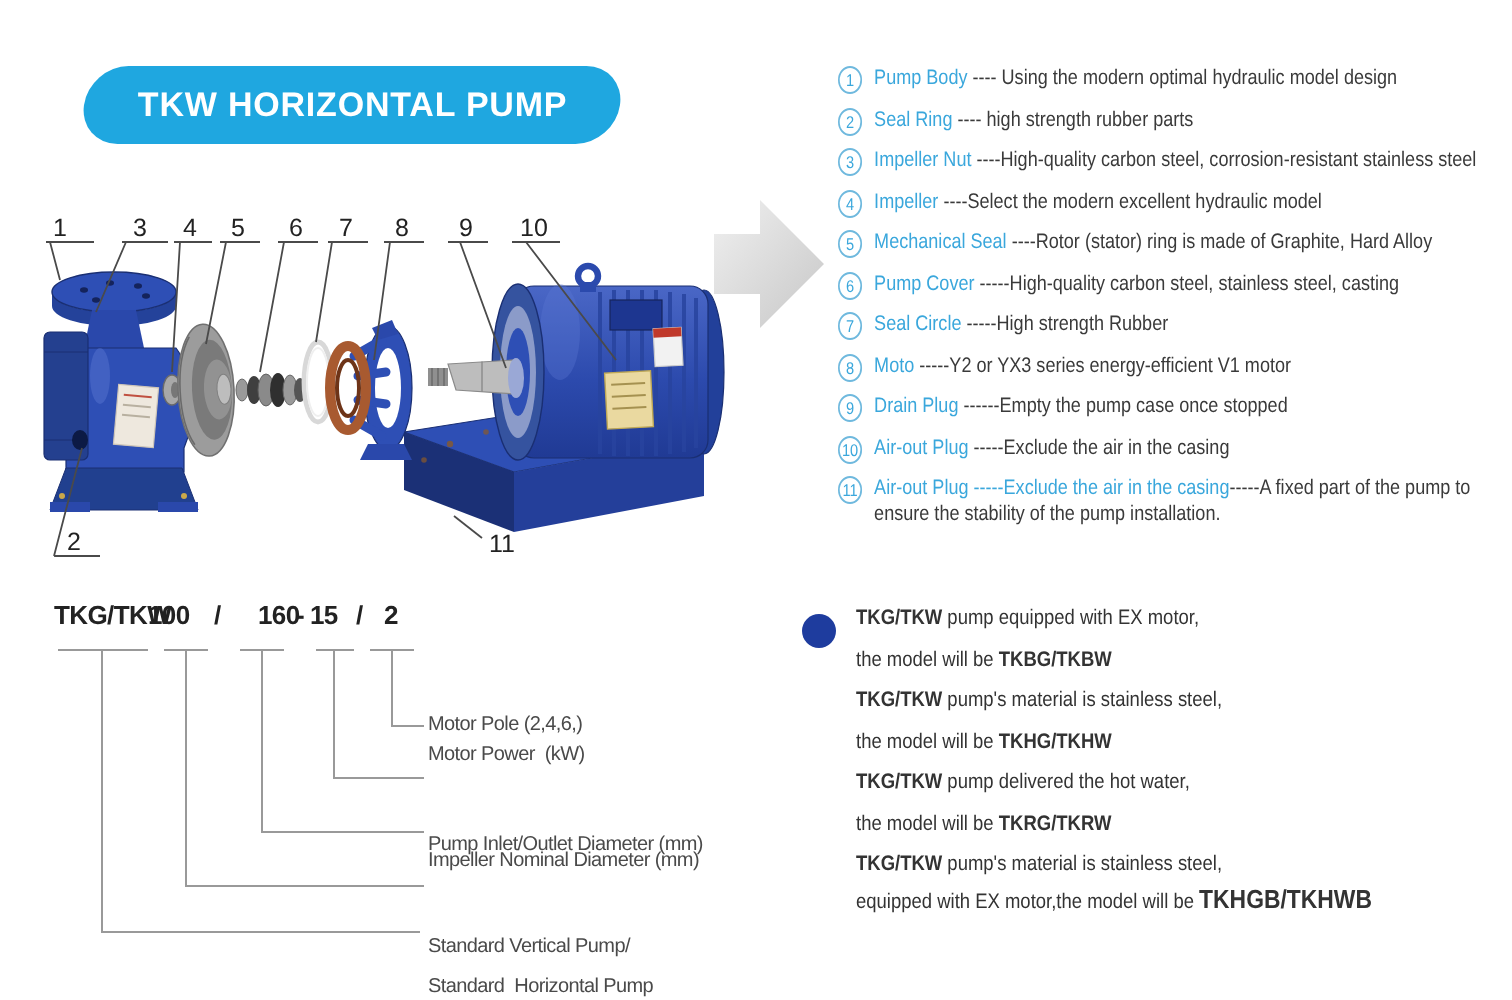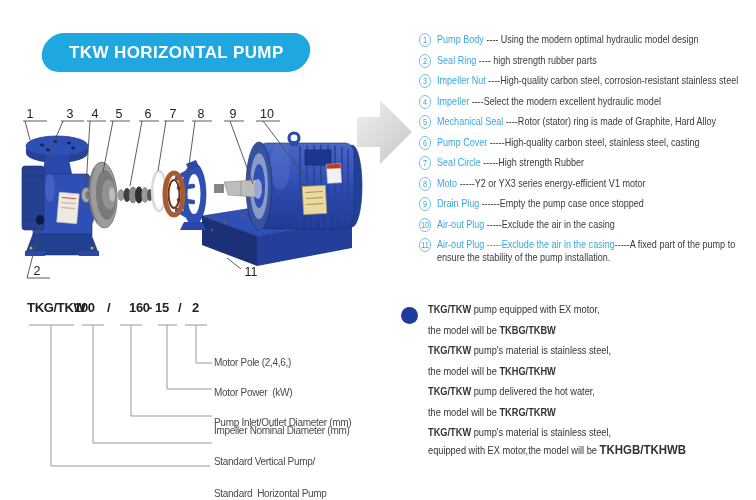--- a/index.html
+++ b/index.html
@@ -20,21 +20,21 @@
              color:#3a3a3a;width:372px;}
   .pnum{position:absolute;left:0;top:0;width:12px;height:12px;border:1px solid #6fb9de;border-radius:50%;
         color:#3aa7dc;font-size:8.5px;line-height:12px;text-align:center;font-weight:normal;}
   .pname{color:#3aa7dc;}
 
   
   .mtok{position:absolute;top:300px;font-size:13px;font-weight:bold;color:#222;letter-spacing:-.3px;white-space:pre;}
   .mt1{left:27px}.mt2{left:74px}.mt3{left:107px}.mt4{left:129px}.mt5{left:148px}.mt6{left:155px}.mt7{left:178px}.mt8{left:192px}
   .model-lines{position:absolute;left:20px;top:318px;}
   .mlabel{position:absolute;left:214px;font-size:10px;color:#4a4a4a;letter-spacing:-.3px;white-space:pre;}
-  .ml1{top:357px}.ml2{top:387px}.ml3{top:425px}.ml4{top:417px}.ml5{top:456px}.ml6{top:488px}
+  .ml1{top:357px}.ml2{top:372px}.ml3{top:425px}.ml4{top:417px}.ml5{top:468px}.ml6{top:488px}
 
   
   .ex-dot{position:absolute;left:401px;top:307px;width:17px;height:17px;border-radius:50%;background:#1e3c9e;}
   .ex-notes{position:absolute;left:428px;top:303px;width:370px;transform:scaleX(.88);transform-origin:0 0;}
   .ex-line{font-size:10.5px;line-height:13px;margin-bottom:7.5px;color:#333;white-space:nowrap;}
   .exb{font-weight:bold;}
   .ex-line.large-line{margin-top:-4px;}
   .ex-line.large-line .exc{font-size:13px;letter-spacing:0;}
 </style>
 </head>

